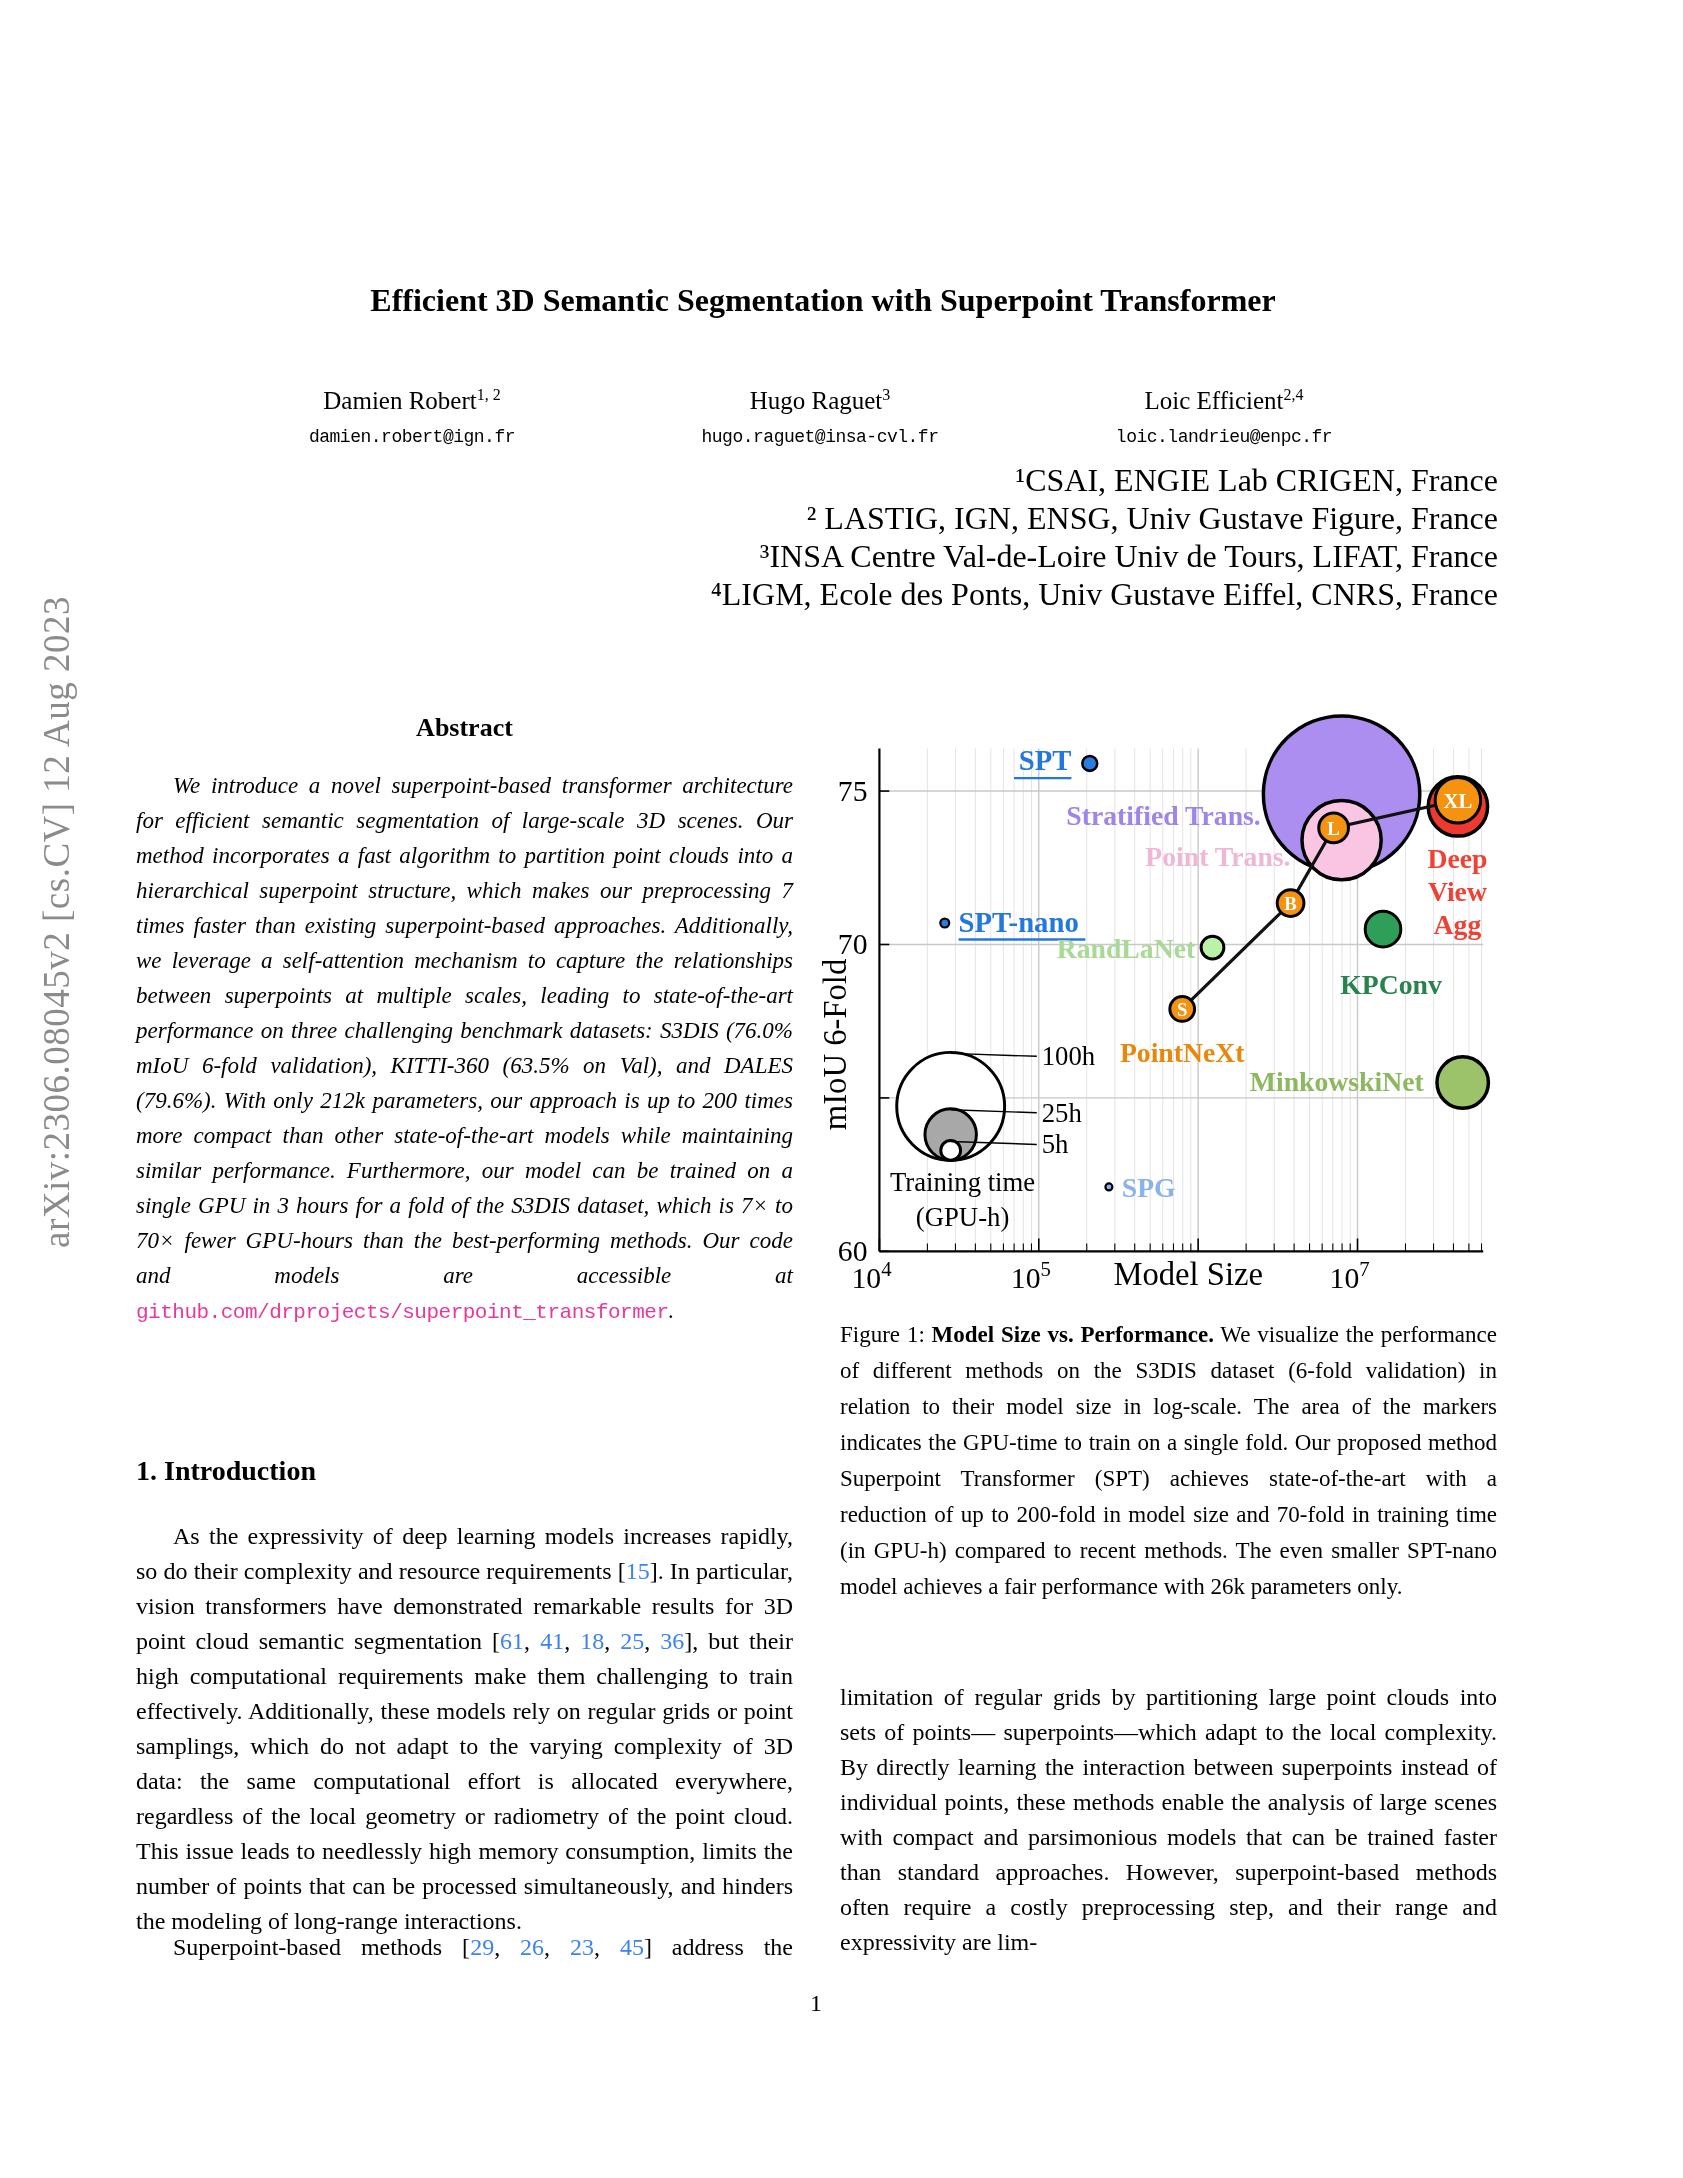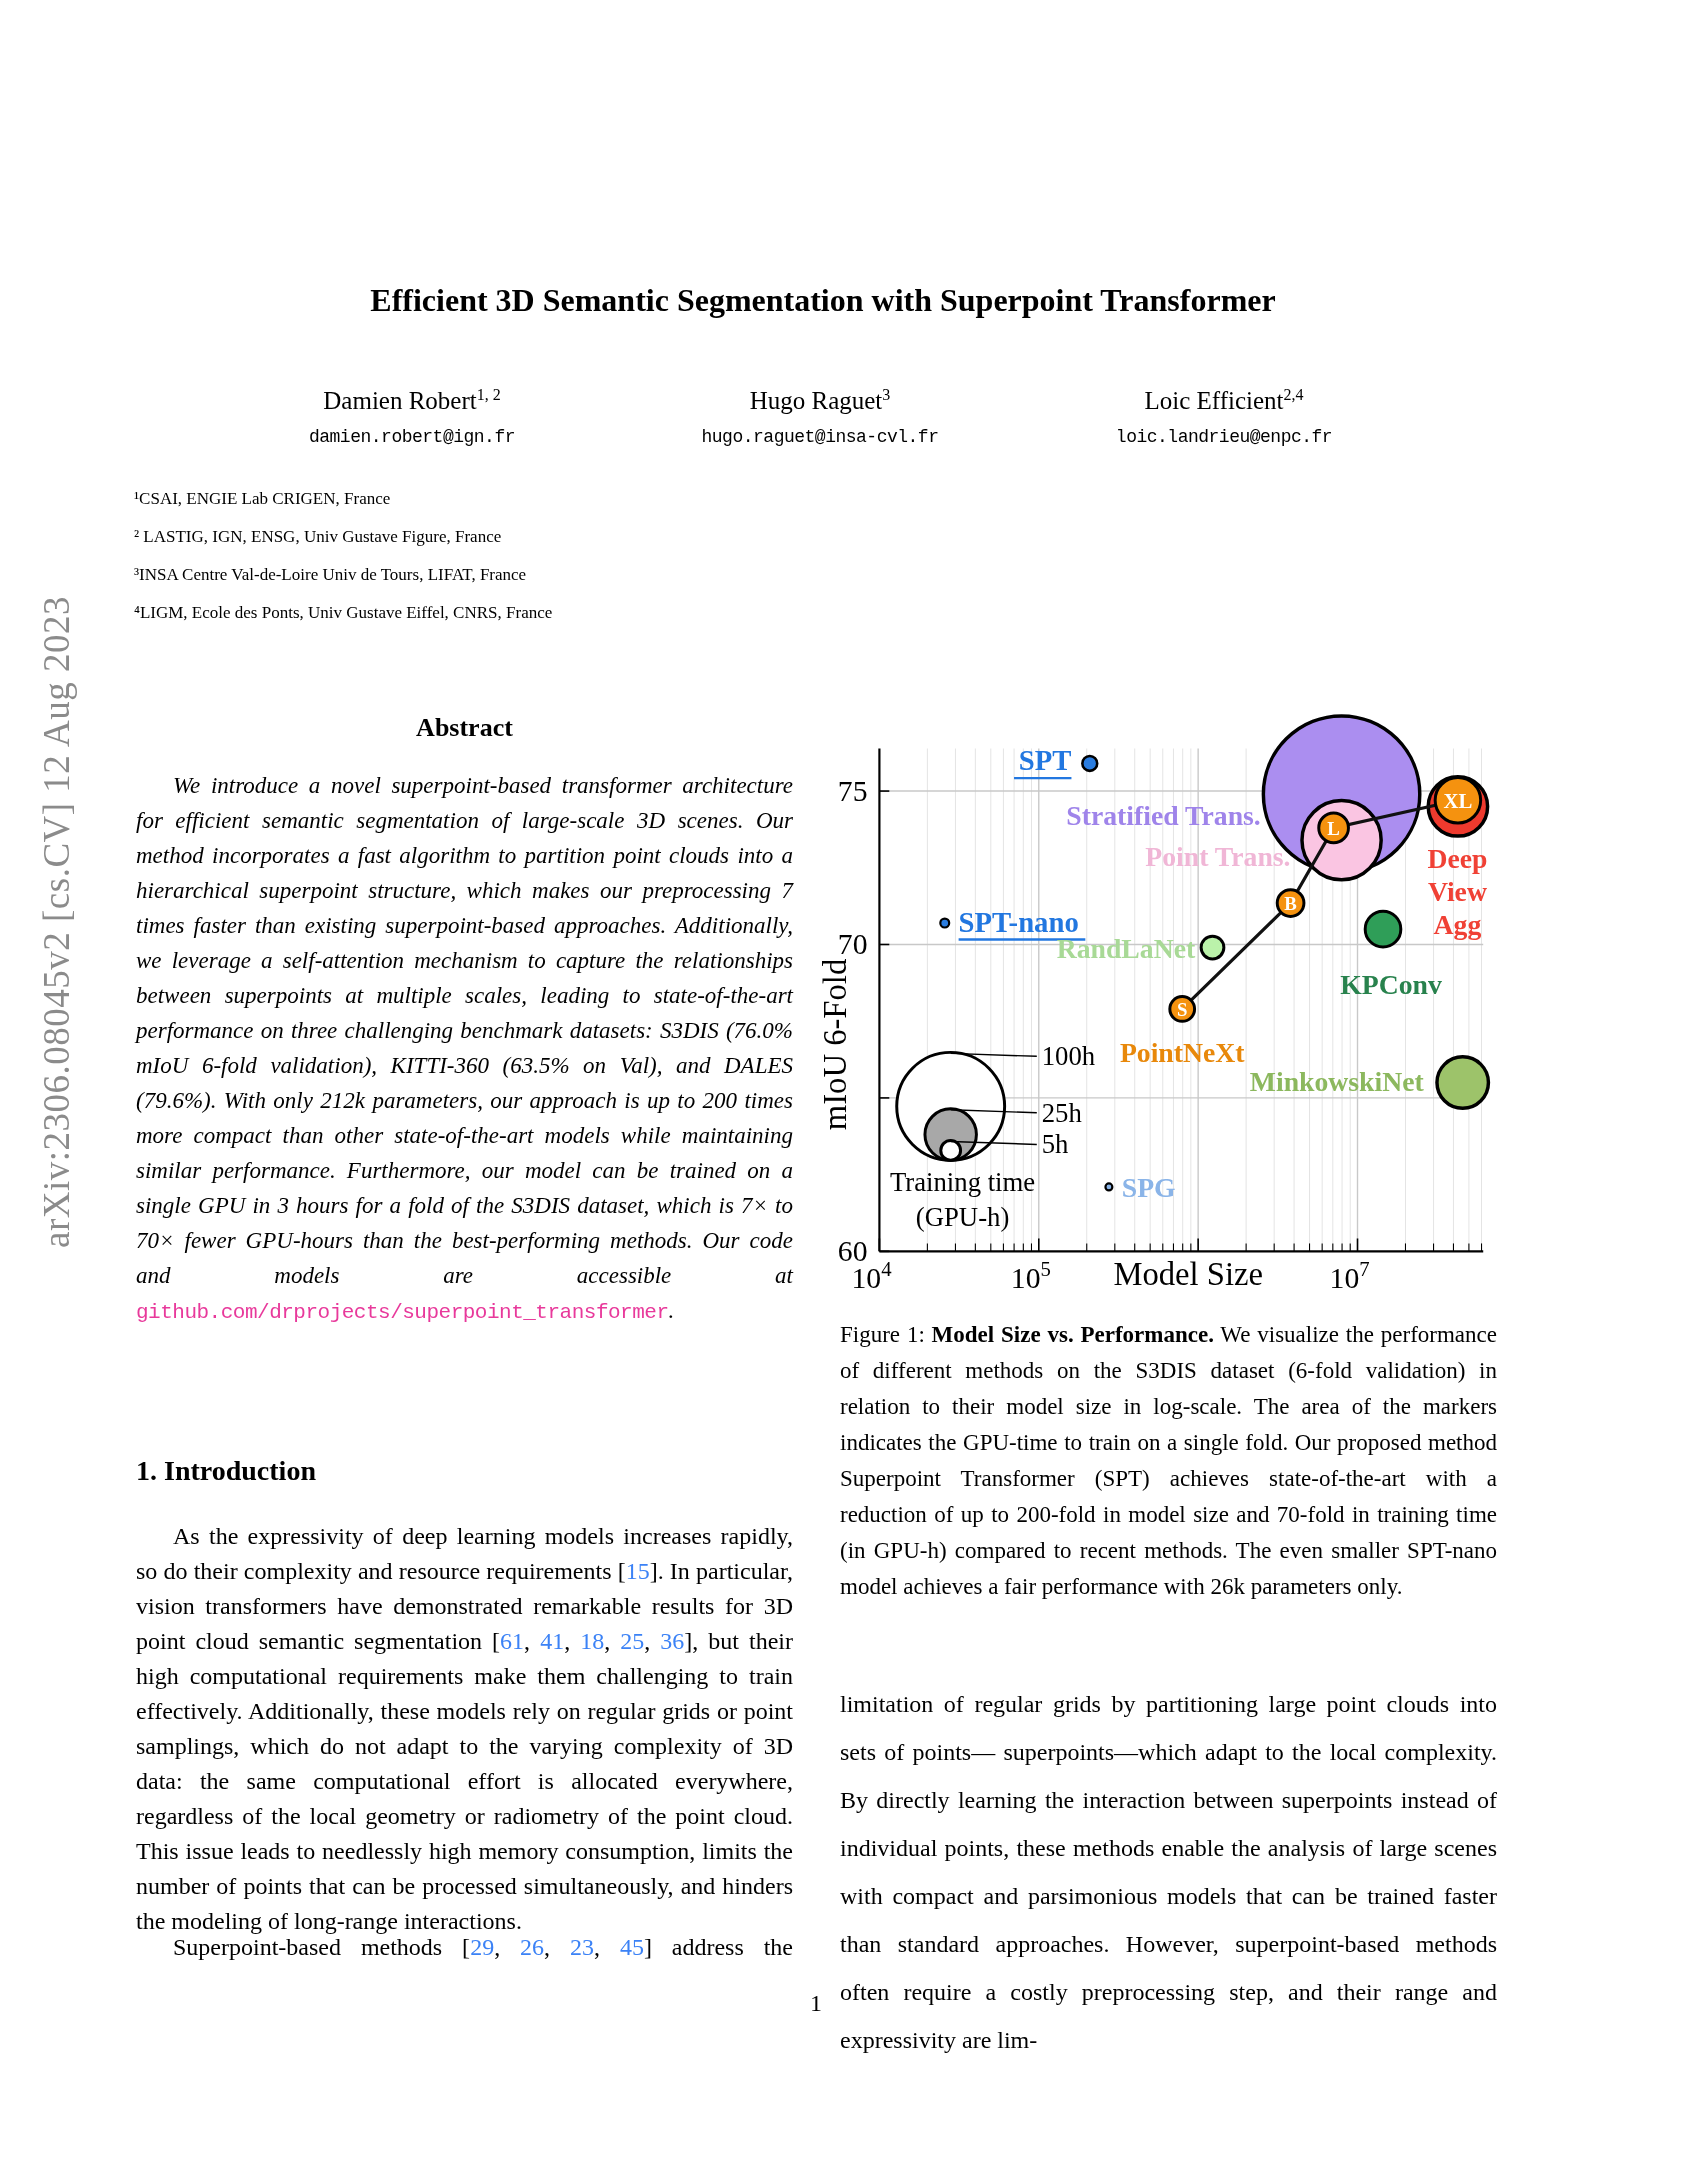--- a/index.html
+++ b/index.html
@@ -7,41 +7,41 @@
         font-family:"Liberation Serif",serif;overflow:hidden;}
   .watermark{position:absolute;left:56px;top:922px;transform:translate(-50%,-50%) rotate(-90deg);
         font-size:37px;color:#8b8b8b;white-space:nowrap;letter-spacing:0.5px;}
   .title{position:absolute;left:134px;top:275px;width:1364px;margin:7px;text-align:center;
         font-size:32px;font-weight:bold;}
   .author{position:absolute;top:386px;width:396px;text-align:center;}
   .author.a0{left:214px}.author.a1{left:622px}.author.a2{left:1026px}
   .author .name{font-size:25px;}
   .author sup{font-size:16px;}
   .author .email{font-family:"Liberation Mono",monospace;font-size:18px;margin-top:12px;letter-spacing:-0.5px;}
-  .affils{position:absolute;left:134px;top:480px;width:1364px;text-align:left;
-        font-size:17px;line-height:38px;}
+  .affils{position:absolute;left:134px;top:461px;width:1364px;text-align:right;
+        font-size:32px;line-height:38px;}
   .abstract-head{position:absolute;left:136px;top:713px;width:657px;text-align:center;
         font-size:26px;font-weight:bold;}
   .abstract-body{position:absolute;left:136px;top:768px;width:657px;font-style:italic;
         font-size:23px;line-height:35px;text-align:justify;text-indent:37px;}
   .seg-link{font-style:normal;font-family:"Liberation Mono",monospace;color:#e8399b;
         font-size:21px;letter-spacing:-0.5px;}
   .seg-cite{color:#3b82f6;}
   .seg-bold{font-weight:bold;}
   .intro-head{position:absolute;left:136px;top:1455px;font-size:28px;font-weight:bold;}
   .intro-p1{position:absolute;left:136px;top:1519px;width:657px;font-size:24px;
         line-height:35px;text-align:justify;text-indent:37px;}
   .intro-p2{position:absolute;left:136px;top:1934px;width:657px;font-size:24px;
         text-align:justify;text-align-last:justify;text-indent:37px;}
   .figure{position:absolute;left:822px;top:683px;width:683px;height:619px;
         font-family:"Liberation Serif",serif;}
   .fig-caption{position:absolute;left:840px;top:1317px;width:657px;font-size:23px;
         line-height:36px;text-align:justify;}
   .right-para{position:absolute;left:840px;top:1680px;width:657px;font-size:24px;
-        line-height:48px;text-align:justify;}
+        line-height:35px;text-align:justify;}
   .page-num{position:absolute;left:134px;top:1990px;width:1364px;text-align:center;font-size:24px;}
 </style>
 </head>
 <body>
 
 <div class="page">
 
   <div class="watermark">arXiv:2306.08045v2  [cs.CV]  12 Aug 2023</div>
 
   <h1 class="title">Efficient 3D Semantic Segmentation with Superpoint Transformer</h1>

